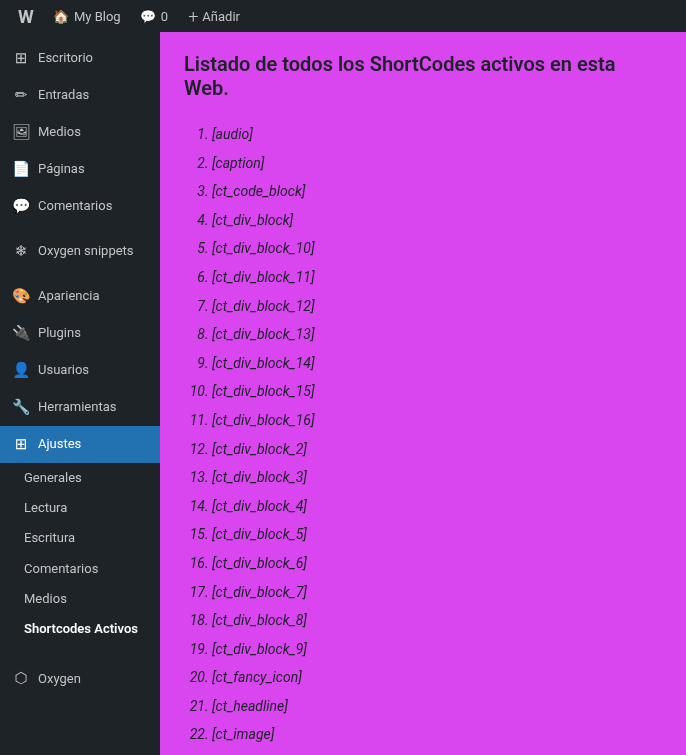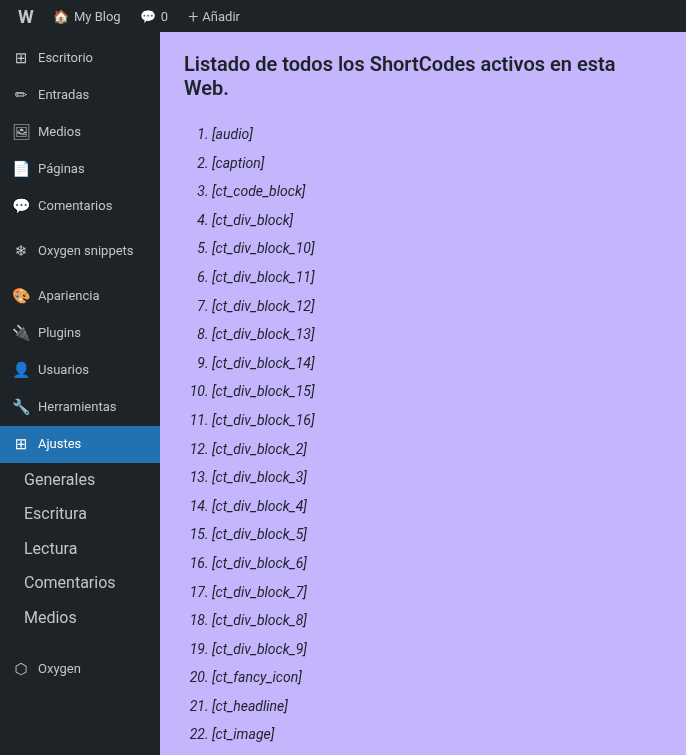--- a/index.html
+++ b/index.html
@@ -55,31 +55,31 @@
     }
     .nav-item.active { background: #2271b1; color: #fff; }
     .nav-item .nav-icon { font-size: 15px; width: 18px; text-align: center; flex-shrink: 0; }
 
     .nav-sub-item {
       display: flex;
       align-items: center;
       padding: 6px 12px 6px 24px;
       cursor: pointer;
       color: #c3c4c7;
-      font-size: 16px;
+      font-size: 13px;
       line-height: 1.4;
     }
     .nav-sub-item.active { color: #fff; font-weight: 600; }
 
     .nav-divider { height: 8px; }
 
     
     .main-content {
       flex: 1;
-      background: #c4b5fd;
+      background: #d946ef;
       overflow-y: auto;
       padding: 20px 24px;
     }
     .main-content::-webkit-scrollbar { width: 6px; }
     .main-content::-webkit-scrollbar-thumb { background: #ccc; border-radius: 3px; }
 
     .page-title {
       font-size: 20px;
       font-weight: 600;
       color: #1d2327;
@@ -167,30 +167,33 @@
     </div>
     <div class="nav-item active">
       <span class="nav-icon">⊞</span>
       <span>Ajustes</span>
     </div>
 
     <div class="nav-sub-item">
       <span>Generales</span>
     </div>
     <div class="nav-sub-item">
+      <span>Lectura</span>
+    </div>
+    <div class="nav-sub-item">
       <span>Escritura</span>
     </div>
     <div class="nav-sub-item">
-      <span>Lectura</span>
-    </div>
-    <div class="nav-sub-item">
       <span>Comentarios</span>
     </div>
     <div class="nav-sub-item">
       <span>Medios</span>
+    </div>
+    <div class="nav-sub-item active">
+      <span>Shortcodes Activos</span>
     </div>
 
     <div class="nav-divider" style="height:16px;"></div>
 
     <div class="nav-item">
       <span class="nav-icon">⬡</span>
       <span>Oxygen</span>
     </div>
 
   </div>

